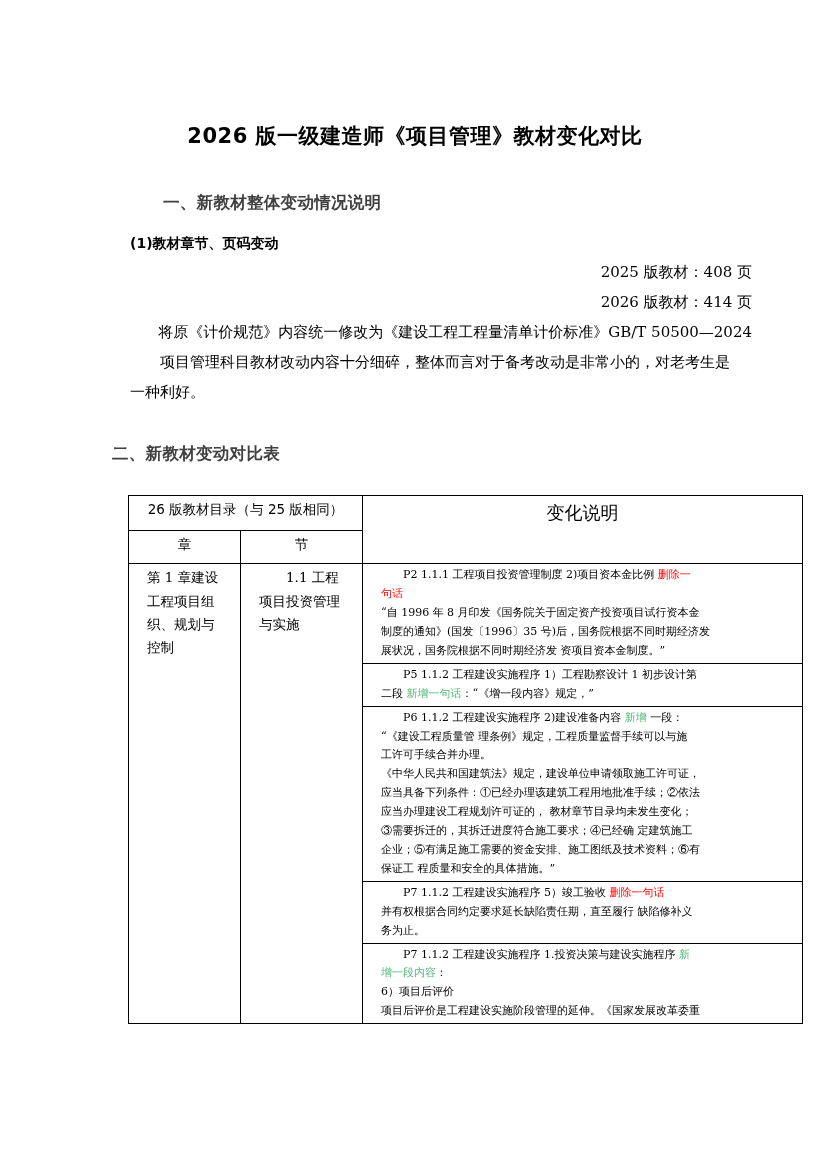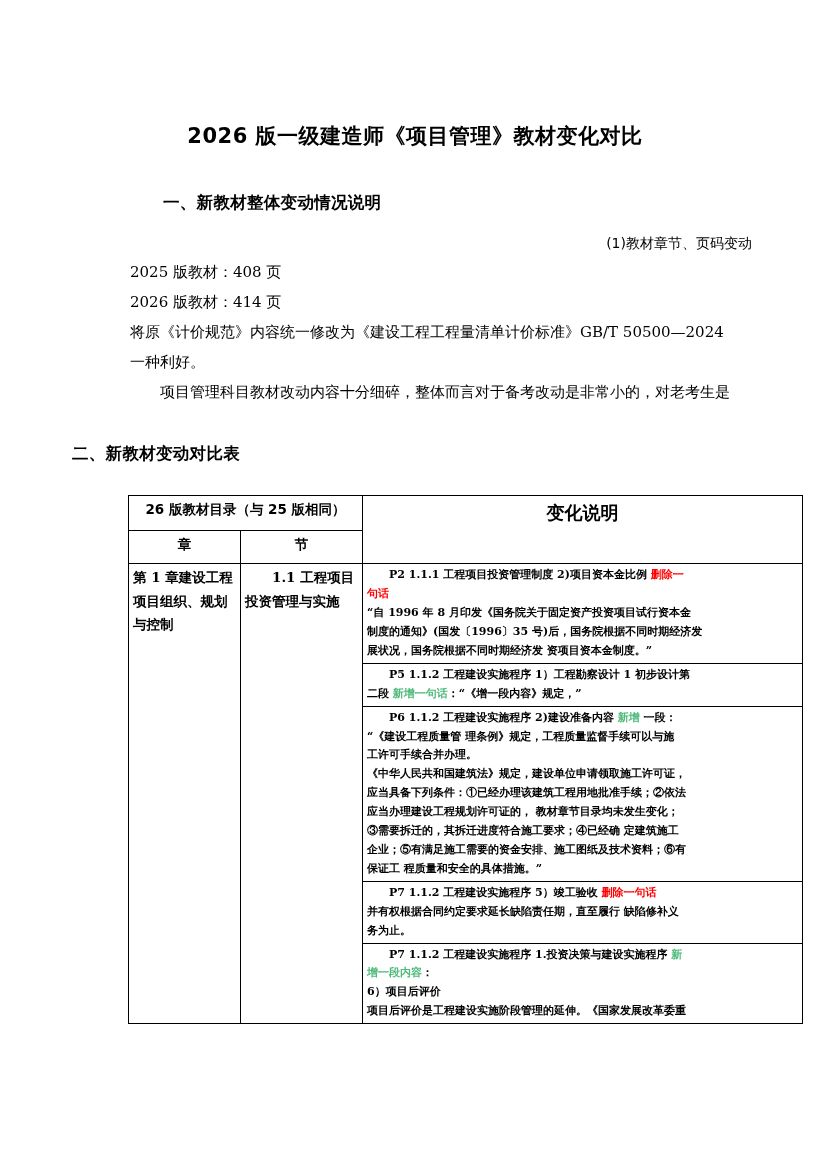--- a/index.html
+++ b/index.html
@@ -34,47 +34,47 @@
     margin: 0;
     padding-top: 122px;
     color: #000;
   }
 
   
   .section-h {
     font-family: "DejaVu Sans", "Liberation Sans", sans-serif;
     font-weight: bold;
     font-size: 16.5px;
-    color: #000000;
+    color: #404040;
     margin: 0;
     letter-spacing: 0.3px;
   }
   .section-h.one { padding-top: 42px; padding-left: 163px; }
-  .section-h.two { padding-top: 36px; padding-left: 72px; }
+  .section-h.two { padding-top: 36px; padding-left: 112px; }
 
   
   .body-block {
     padding-left: 130px;
     padding-right: 78px;
     font-size: 15px;
     line-height: 1.95;
   }
   .sub-h {
     font-family: "DejaVu Sans", "Liberation Sans", sans-serif;
-    font-weight: normal;
+    font-weight: bold;
     font-size: 14px;
     margin: 0;
     padding-top: 16px;
-    text-align: right;
   }
   .sub-h.tight { padding-top: 6px; }
   .line {
     margin: 0;
     font-size: 15px;
     line-height: 2.0;
+    text-align: right;
   }
   .para {
     margin: 0;
     font-size: 15px;
     line-height: 2.0;
     text-indent: 2em;
   }
   .para.cont { text-indent: 0; }
   .hl-red {
     color: #ff0000;
@@ -89,23 +89,23 @@
     padding-top: 30px;
   }
   table.cmp {
     border-collapse: collapse;
     table-layout: fixed;
     width: 674px;
     font-size: 13.5px;
   }
   table.cmp td, table.cmp th {
     border: 1px solid #000;
-    padding: 2px 4px;
+    padding: 2px 18px;
     vertical-align: top;
-    font-weight: bold;
+    font-weight: normal;
     line-height: 1.72;
   }
   th.hdr-left {
     text-align: center;
     vertical-align: middle;
     font-family: "DejaVu Sans", "Liberation Sans", sans-serif;
     font-weight: bold;
     font-size: 13.5px;
     height: 30px;
   }
@@ -159,22 +159,22 @@
 
   <h1 class="doc-title">2026 版一级建造师《项目管理》教材变化对比</h1>
 
   <h2 class="section-h one">一、新教材整体变动情况说明</h2>
 
   <div class="body-block">
     <p class="sub-h">(1)教材章节、页码变动</p>
     <p class="line">2025 版教材：408 页</p>
     <p class="line">2026 版教材：414 页</p>
     <p class="line">将原《计价规范》内容统一修改为《建设工程工程量清单计价标准》GB/T 50500—2024</p>
+    <p class="para">项目管理科目教材改动内容十分细碎，整体而言对于备考改动是非常小的，对老考生是</p>
     <p class="para cont">一种利好。</p>
-    <p class="para">项目管理科目教材改动内容十分细碎，整体而言对于备考改动是非常小的，对老考生是</p>
   </div>
 
   <h2 class="section-h two">二、新教材变动对比表</h2>
 
   <div class="tbl-wrap">
     <table class="cmp">
       <colgroup>
         <col class="colw-chap">
         <col class="colw-sect">
         <col class="colw-note">

